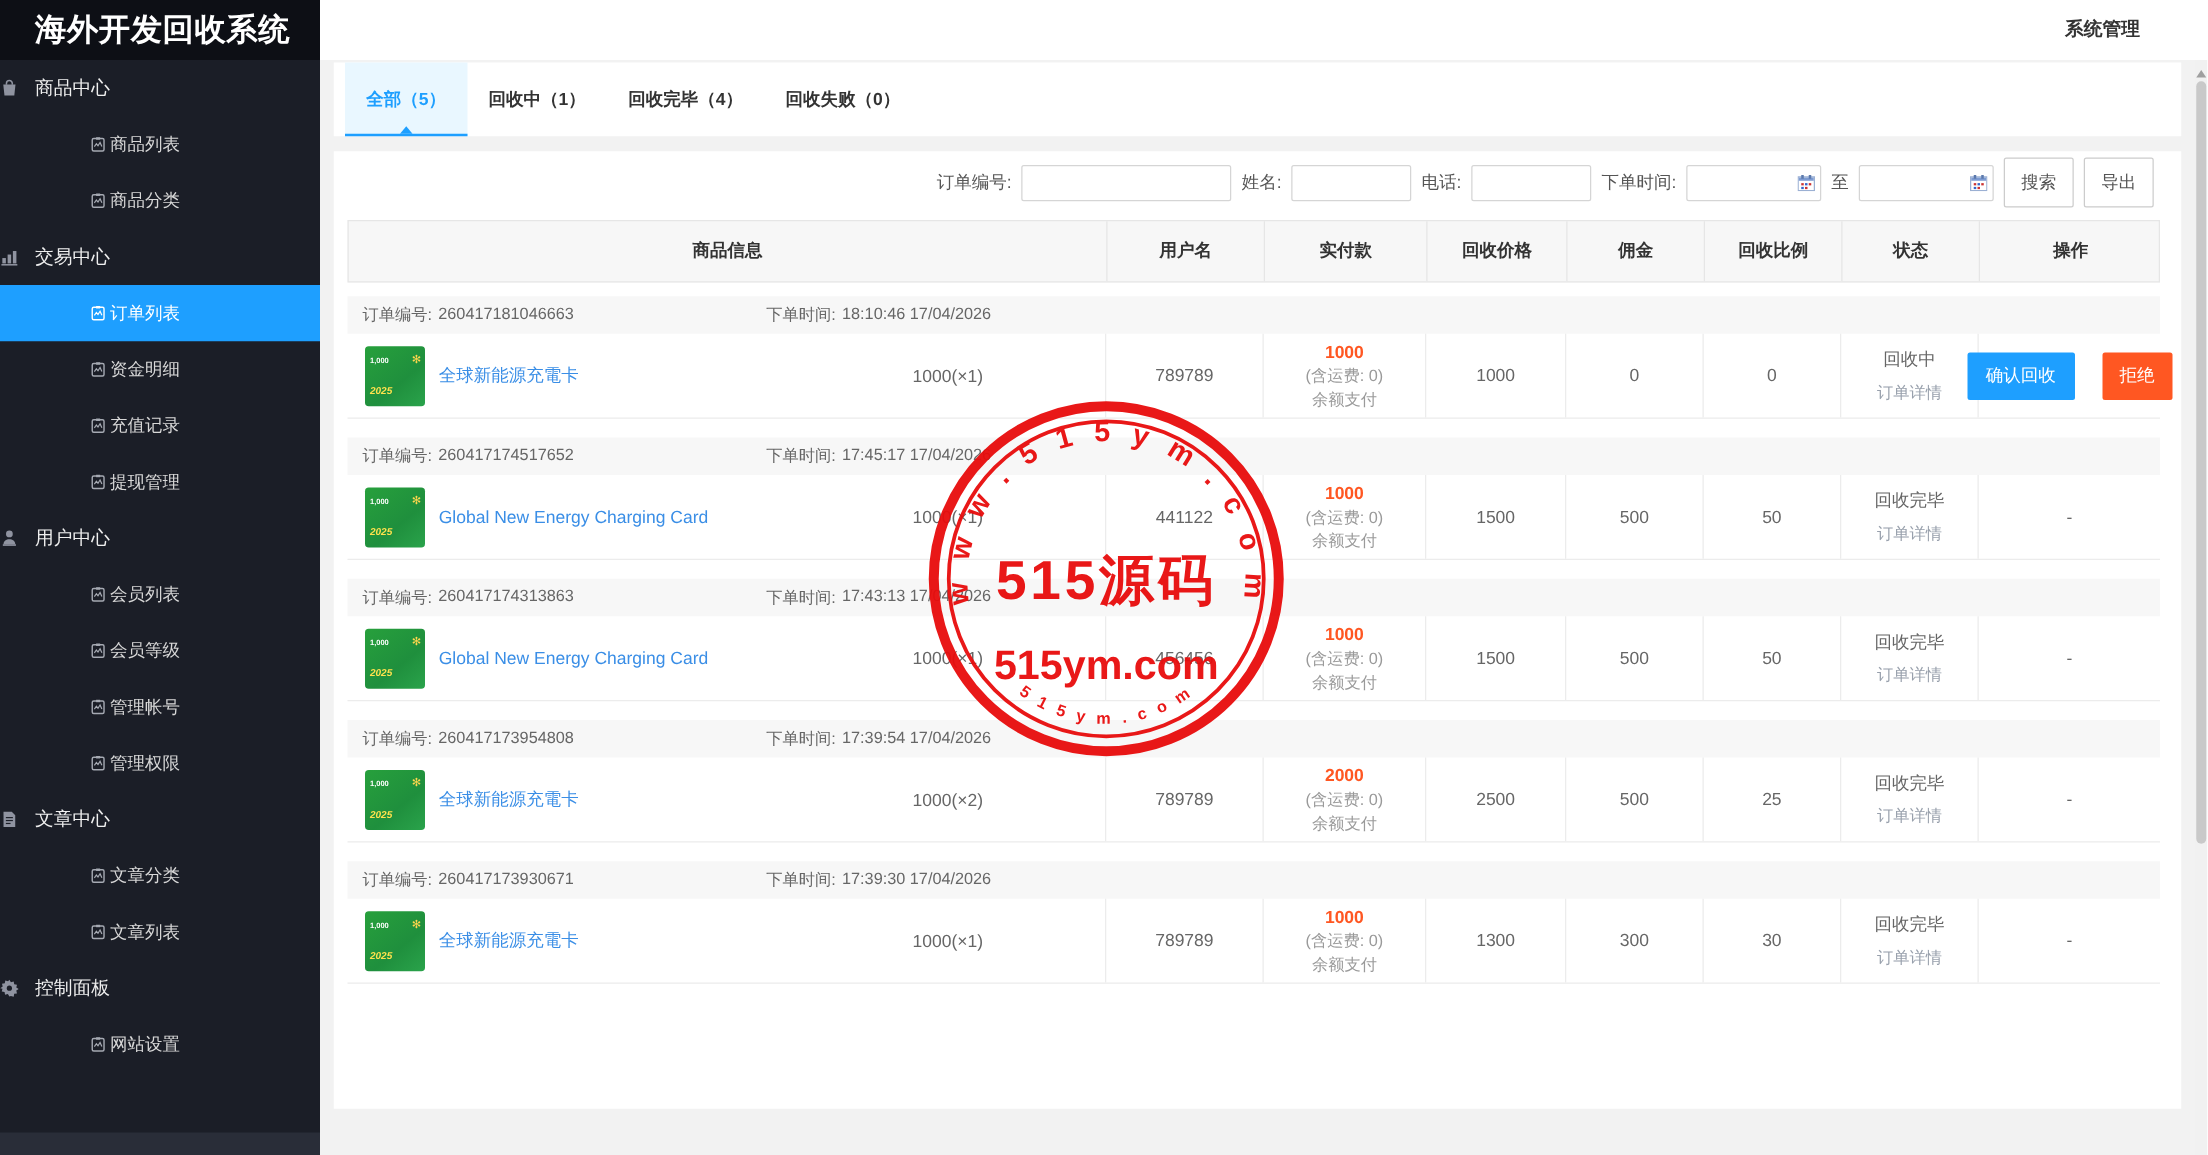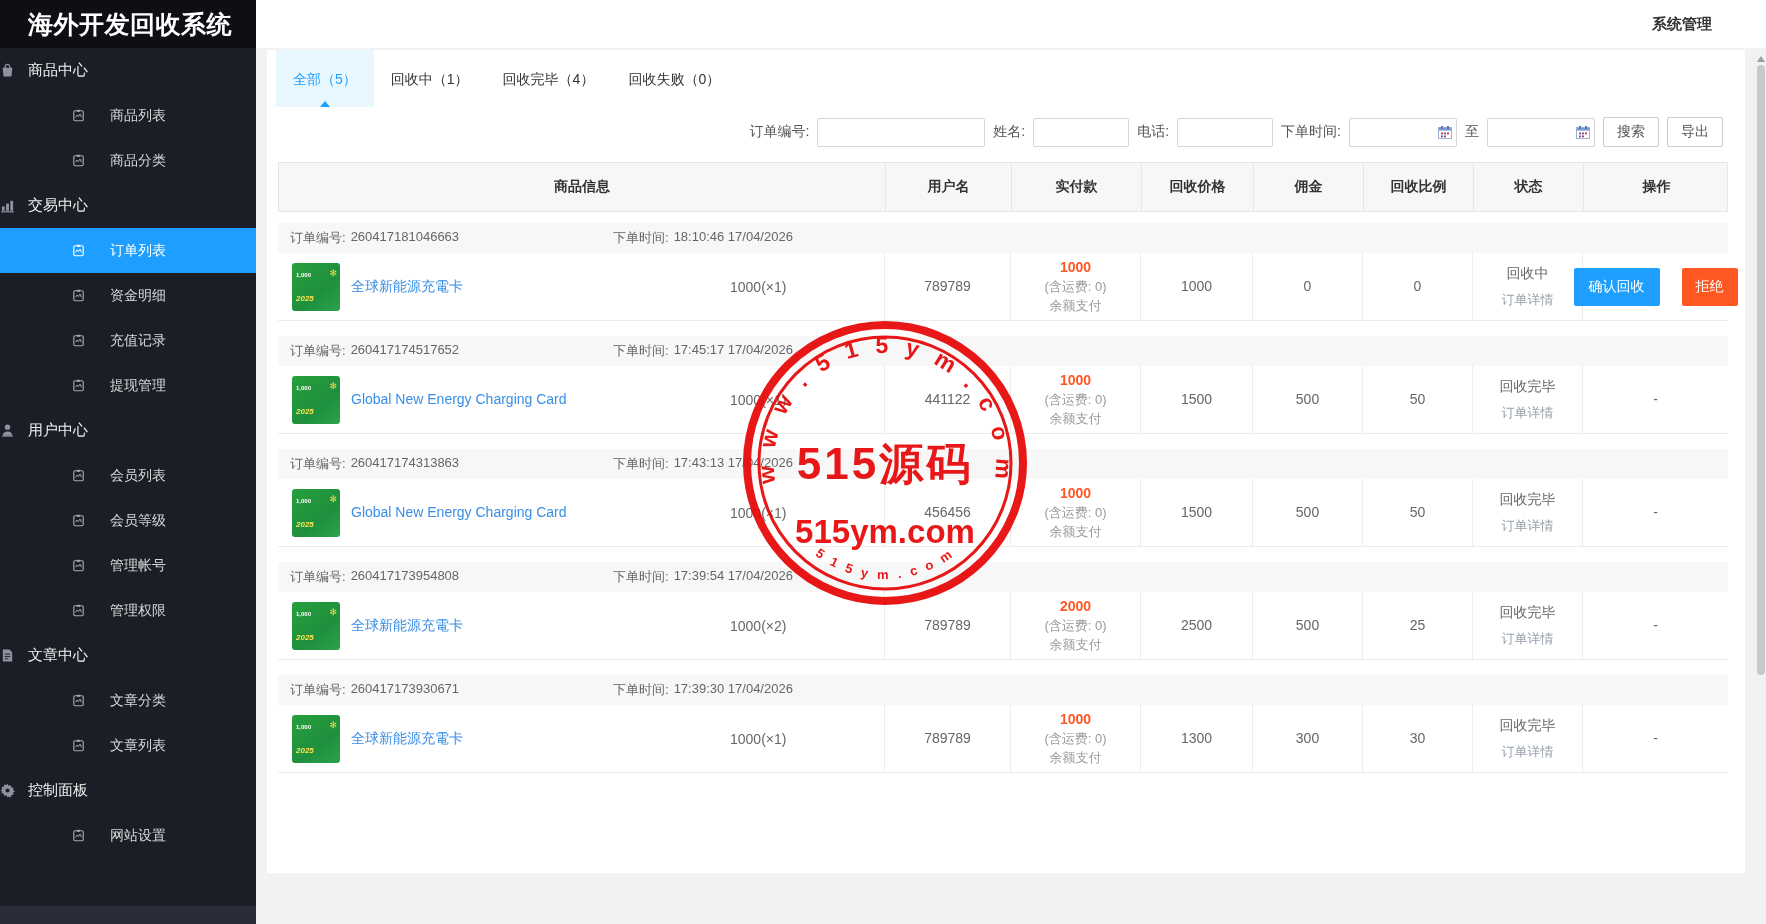--- a/index.html
+++ b/index.html
@@ -6,21 +6,21 @@
   html,body { width:1766px; height:924px; overflow:hidden; background:#fff;
     font-family:"Liberation Sans","DejaVu Sans",sans-serif; }
   body { position:relative; }
 
   
   .sidebar { position:absolute; left:0; top:0; width:256px; height:924px; background:#1b1e27; z-index:2; }
   .logo { height:48px; line-height:48px; background:#0d0f15; color:#fff; font-size:25px;
     font-weight:bold; padding-left:28px; letter-spacing:.5px; white-space:nowrap; }
   .side-item { height:45px; display:flex; align-items:center; cursor:pointer; }
   .side-group { gap:13px; color:#efefef; font-size:15px; }
-  .side-sub { padding-left:72px; gap:25px; color:#d8d8d8; font-size:14px; }
+  .side-sub { padding-left:72px; gap:3px; color:#d8d8d8; font-size:14px; }
   .side-sub.active { background:#1E9FFF; color:#fff; }
   .side-icon { display:flex; color:#8f93a0; }
   .side-sub .side-icon { color:#a6aab3; }
   .side-sub.active .side-icon { color:#fff; }
   .side-footer { position:absolute; bottom:0; left:0; width:100%; height:18px; background:#292d38; }
 
   
   .topbar { position:absolute; left:256px; top:0; right:0; height:48px; background:#fff; z-index:1; }
   .sys-admin { position:absolute; right:54px; top:0; line-height:48px; font-size:15px;
     font-weight:bold; color:#333; cursor:pointer; }
@@ -29,41 +29,41 @@
   .content { position:absolute; left:256px; top:48px; right:10px; bottom:0; background:#f2f2f2; }
 
   
   .scroll-track { position:absolute; right:0; top:48px; width:10px; height:876px; background:#f1f1f1; z-index:3; }
   .scroll-arrow { position:absolute; top:4px; left:1px; width:0; height:0;
     border:4px solid transparent; border-bottom:6px solid #9f9f9f; }
   .scroll-thumb { position:absolute; top:17px; left:1px; width:8px; height:610px; background:#c9c9c9; border-radius:4px; }
 
   
   .tabcard { position:absolute; left:11px; top:2px; width:1478px; height:59px; background:#fff; }
-  .tabbar { display:flex; height:100%; padding-left:9px; }
+  .tabbar { display:flex; height:100%; padding-left:9px;font-weight:bold; }
   .tab { padding:0 17px; line-height:59px; font-size:14px; color:#333; cursor:pointer; position:relative; white-space:nowrap; }
   .tab.active { background:#e9f7ff; color:#1E9FFF; }
   .tab.active::after { content:""; position:absolute; left:0; right:0; bottom:0; height:2px; background:#1E9FFF; }
   .tab.active::before { content:""; position:absolute; left:50%; margin-left:-5px; bottom:2px;
     border:5px solid transparent; border-bottom:6px solid #1E9FFF; border-top:none; }
 
   
-  .maincard { position:absolute; left:11px; top:59px; width:1478px; height:766px; background:#fff; }
+  .maincard { position:absolute; left:11px; top:73px; width:1478px; height:766px; background:#fff; }
 
   
   .filters { position:absolute; top:10px; right:22px; height:30px; display:flex; align-items:center;
     gap:8px; font-size:14px; color:#555; }
   .f-label { white-space:nowrap; }
   .f-input { height:29px; border:1px solid #d5d5d5; border-radius:2px; background:#fff;
     width:168px; padding:0 6px; font-size:13px; color:#333; outline:none; }
   .f-input.sm { width:96px; }
   .date-wrap { position:relative; }
   .date-wrap .f-input { width:108px; padding-right:22px; }
   .cal { position:absolute; right:5px; top:8px; cursor:pointer; display:flex; }
-  .f-btn { height:30px; padding:0 13px; background:#fff; border:1px solid #ccc; border-radius:2px;
+  .f-btn { height:40px; padding:0 13px; background:#fff; border:1px solid #ccc; border-radius:2px;
     font-size:14px; color:#555; cursor:pointer; white-space:nowrap; }
 
   
   .table { position:absolute; left:11px; top:55px; width:1450px; }
   .grid8 { display:grid; grid-template-columns:606px 126px 130px 112px 110px 110px 110px 146px; }
   .thead { height:50px; background:#f7f7f7; border:1px solid #e6e6e6; }
   .th { display:flex; align-items:center; justify-content:center; font-weight:bold; color:#333;
     font-size:14px; border-left:1px solid #e6e6e6; }
   .th:first-child { border-left:none; }
 

